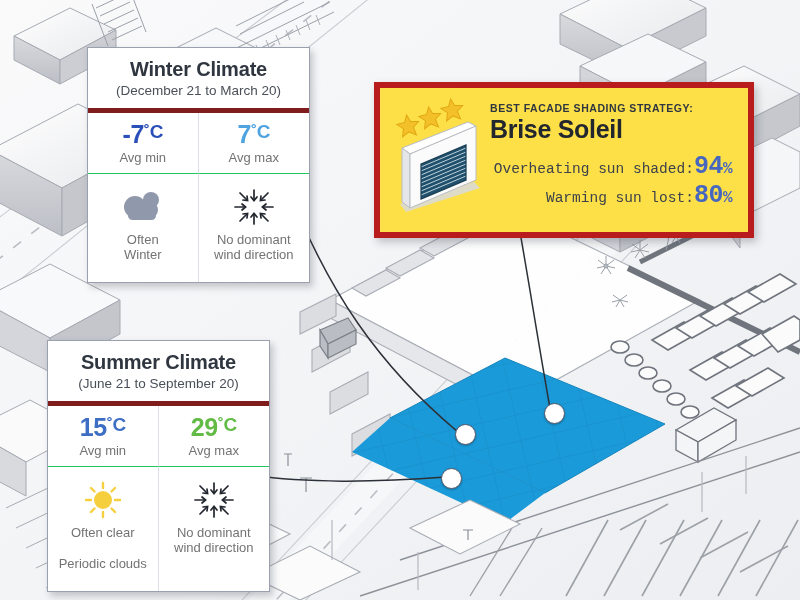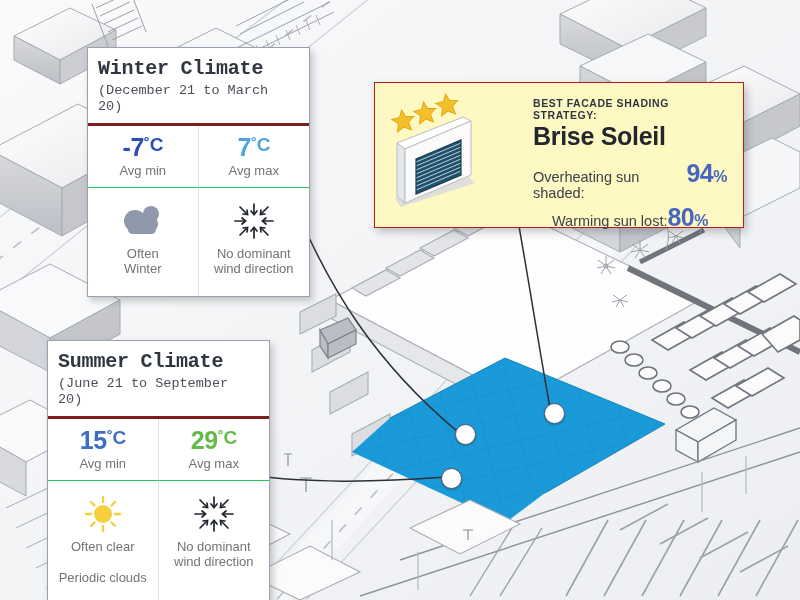--- a/index.html
+++ b/index.html
@@ -14,44 +14,44 @@
   .map-bg{position:absolute;inset:0;background:
       linear-gradient(160deg,#fbfbfc 0%,#f0f1f3 38%,#e9eaed 62%,#f4f4f6 100%);}
   .map-svg{position:absolute;inset:0;}
 
   
   .card{
     position:absolute;background:#ffffff;
     border:1px solid #9aa0ad;
     box-shadow:3px 4px 7px rgba(60,65,80,.28);
   }
-  .card-head{padding:10px 10px 9px;text-align:left;border-bottom:3px solid #7f1d1d;font-family:Liberation Mono, monospace;}
+  .card-head{padding:10px 10px 9px;text-align:center;border-bottom:5px solid #7f1d1d;}
   .card-title{font-size:20px;font-weight:bold;color:#2f3640;letter-spacing:-.2px;line-height:1.1;}
   .card-sub{font-size:13.5px;color:#4a4f58;margin-top:3px;line-height:1.15;}
   .grid2{display:grid;grid-template-columns:1fr 1fr;}
   .cellq{padding:9px 4px 8px;text-align:center;border-right:1px solid #dcdfe4;border-bottom:1px solid #22c55e;}
   .cellq:nth-child(2n){border-right:none;}
   .cellq.last{border-bottom:none;}
   .temp{font-size:25px;font-weight:bold;letter-spacing:-.5px;line-height:1;}
   .deg{font-size:19px;vertical-align:top;font-weight:bold;}
   .caption{font-size:13px;color:#737373;margin-top:4px;line-height:1.15;}
   .iconbox{height:44px;display:flex;align-items:center;justify-content:center;}
   .cellq.icon-cell{padding-top:11px;padding-bottom:19px;}
 
   
   .panel{
-    position:absolute;background:#fef9c3;border:1px solid #b91c1c;
+    position:absolute;background:#fde047;border:6px solid #b91c1c;
     box-shadow:3px 4px 8px rgba(60,65,80,.3);
-    display:flex;align-items:flex-start;gap:48px;
+    display:flex;align-items:flex-start;
   }
   .panel-thumb{width:108px;flex:0 0 108px;padding:8px 0 0 8px;box-sizing:border-box;}
   .panel-body{padding:14px 16px 10px 2px;flex:1;}
   .eyebrow{font-size:10.5px;font-weight:bold;letter-spacing:.55px;color:#2f3640;}
   .panel-title{font-size:25px;font-weight:bold;color:#22262e;margin:1px 0 10px;letter-spacing:-.3px;}
-  .metric{display:flex;align-items:baseline;justify-content:center;margin-bottom:4px;}
+  .metric{display:flex;align-items:baseline;justify-content:flex-end;margin-bottom:4px;font-family:Liberation Mono, monospace;}
   .metric-label{font-size:14.5px;color:#3c414b;}
   .metric-val{font-size:25px;font-weight:bold;color:#4766c0;letter-spacing:-.5px;line-height:1;}
   .metric-val .pc{font-size:16px;}
 
   .marker{position:absolute;width:19px;height:19px;border-radius:50%;background:#fff;
           border:1px solid #54586a;box-shadow:0 1px 2px rgba(0,0,0,.25);}
 </style>
 </head>
 <body>
 

